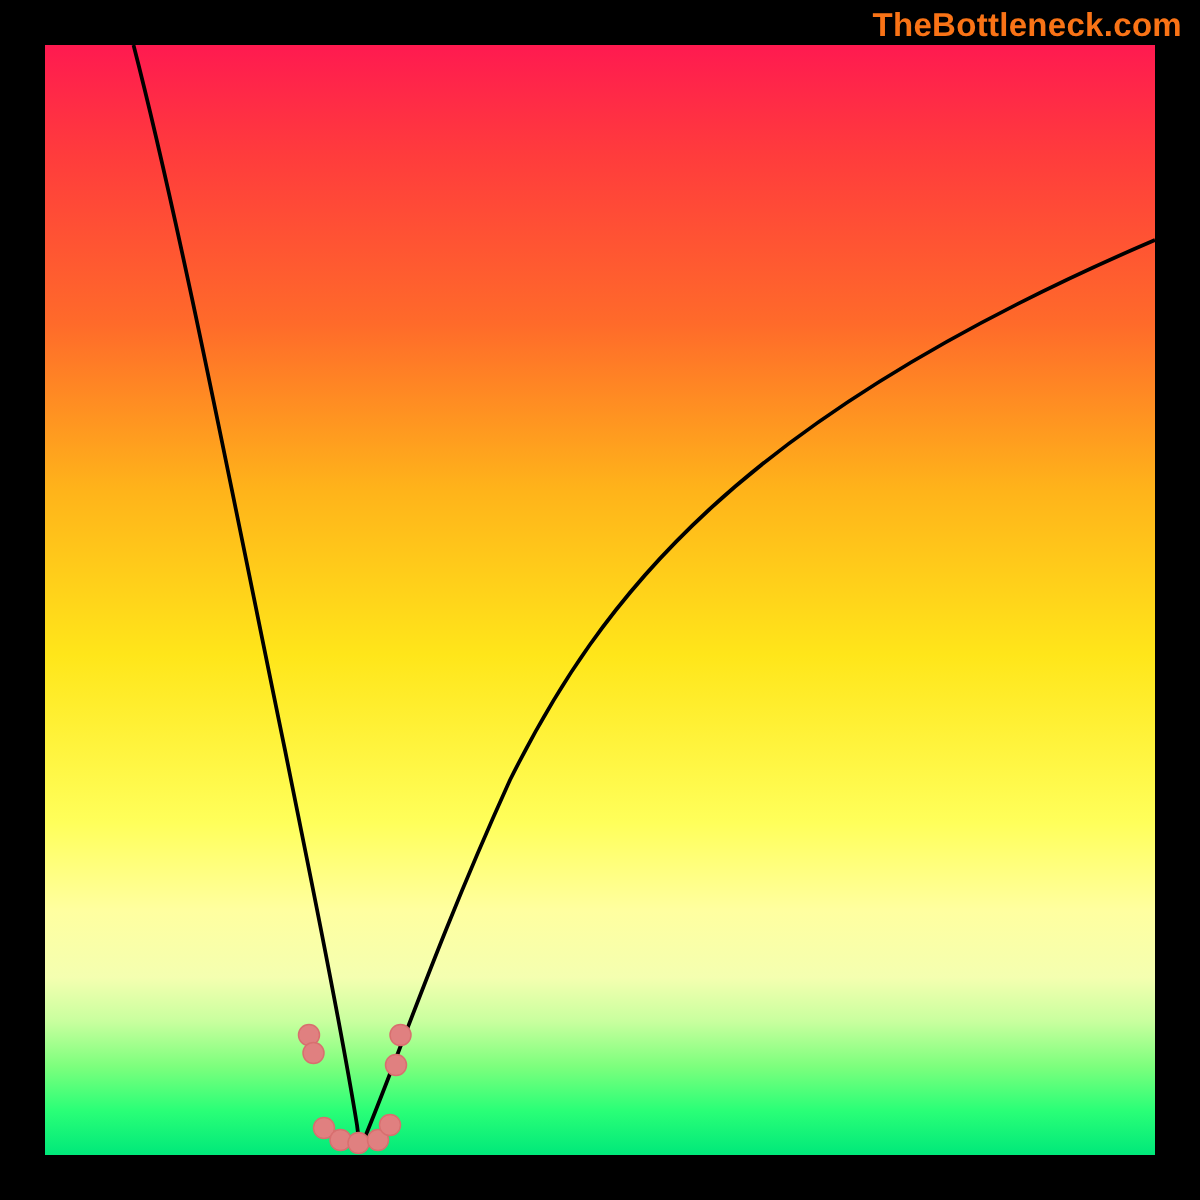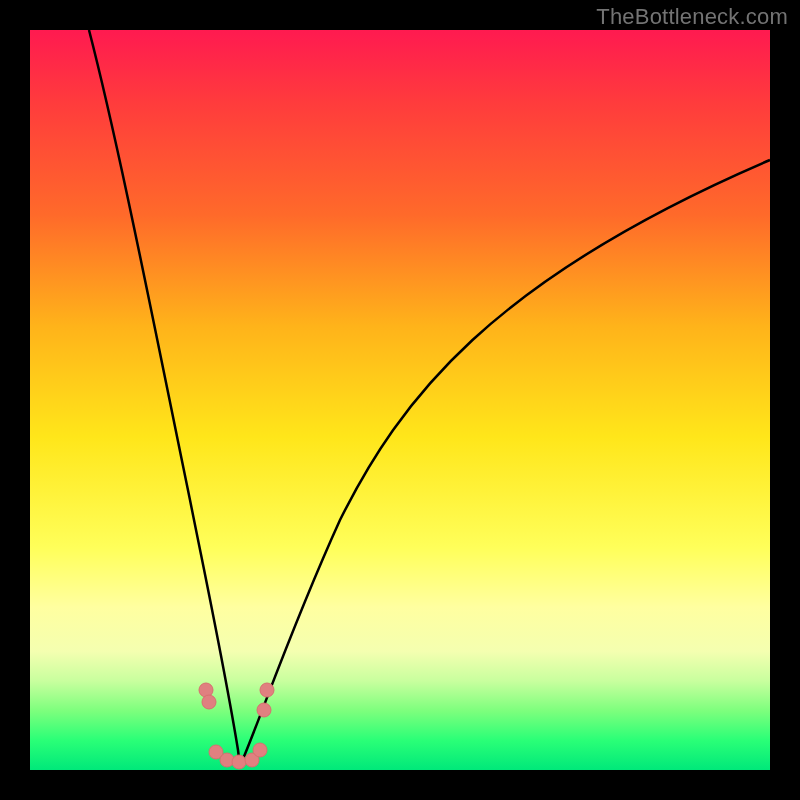--- a/index.html
+++ b/index.html
@@ -37,23 +37,23 @@
       #c8ff9e 88%,
       #7dff7d 92%,
       #2aff77 96%,
       #00e87a 100%
     );
   }
   .watermark {
     position: absolute;
     top: 4px;
     right: 12px;
-    color: #737373;
+    color: #f97316;
     font-size: 22px;
-    font-weight: 400;
+    font-weight: 700;
     letter-spacing: 0.2px;
   }
   svg.curves {
     position: absolute;
     left: 30px;
     top: 30px;
     width: 740px;
     height: 740px;
     overflow: visible;
   }

